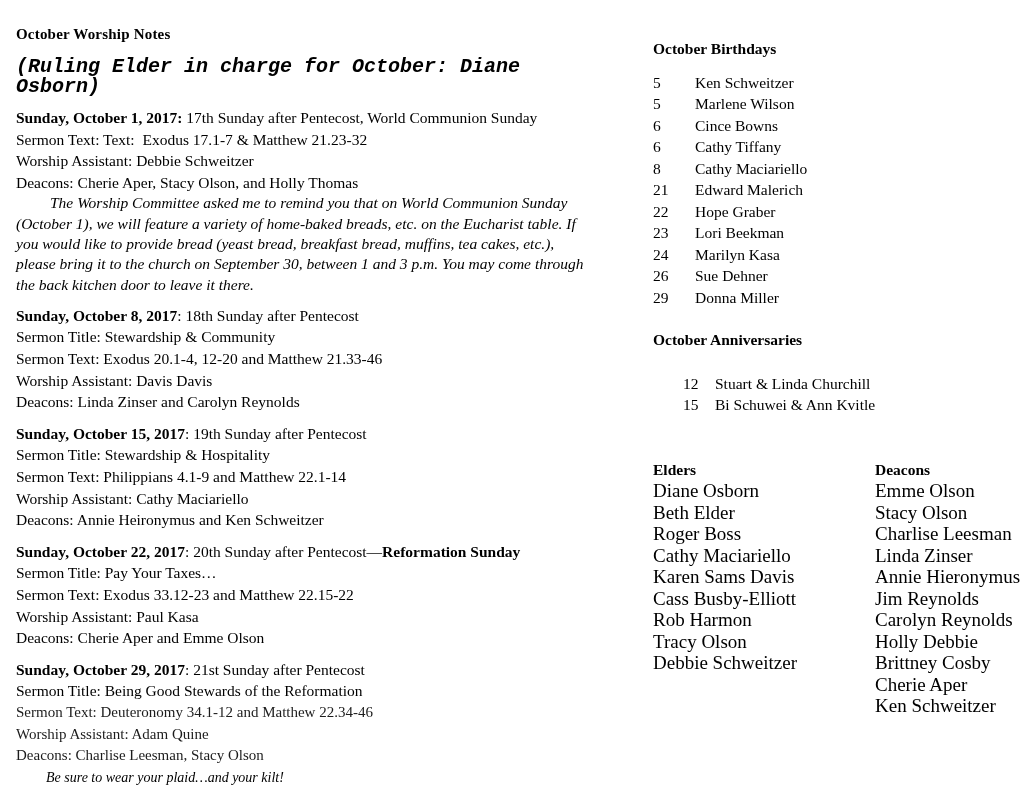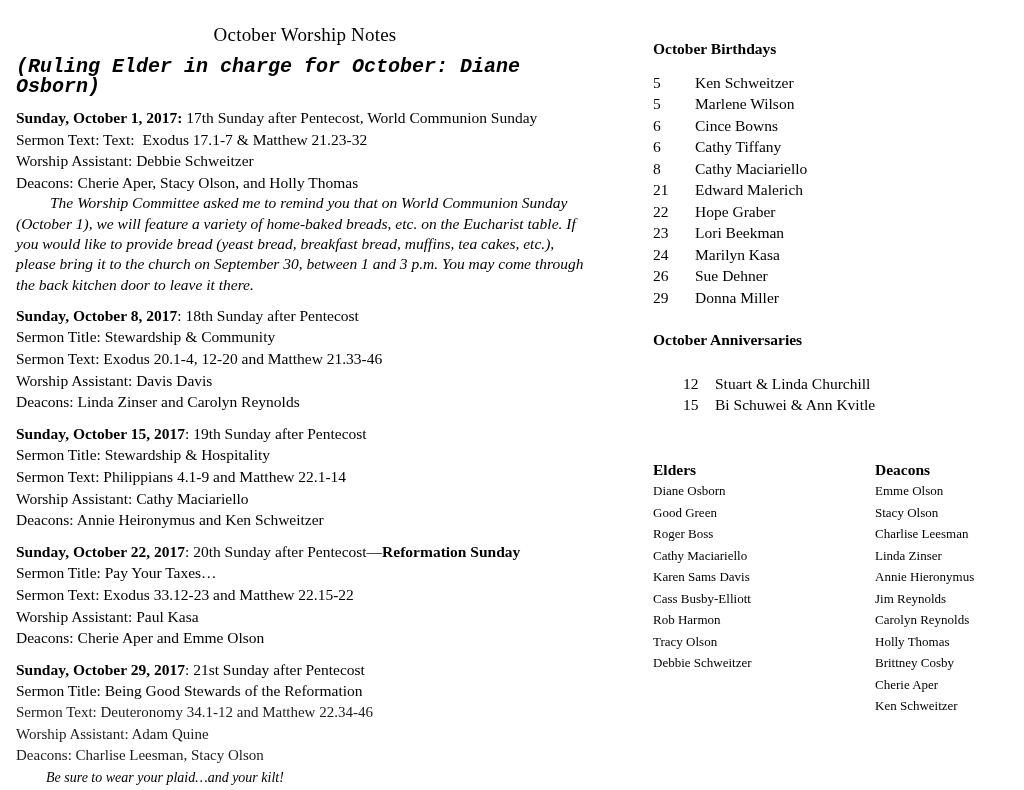--- a/index.html
+++ b/index.html
@@ -5,21 +5,21 @@
   html, body { margin:0; padding:0; }
   body {
     width:1024px; height:790px;
     background:#ffffff; color:#000;
     font-family:"Liberation Serif", serif;
     position:relative; overflow:hidden;
   }
   
   .left-col { position:absolute; left:16px; top:24px; width:578px; }
   .doc-title {
-    text-align:center; font-weight:normal; font-size:19px; line-height:21px;
+    text-align:left; font-weight:bold; font-size:15px; line-height:21px;
     letter-spacing:0.2px;
   }
   .doc-subtitle {
     margin-top:12px; font-weight:bold; font-style:italic;
     font-size:20px; line-height:20px;font-family:Liberation Mono, monospace;
   }
   .svc { margin-top:10px; }
   .ln { font-size:15.5px; line-height:21.6px; white-space:nowrap; }
   .head b { font-weight:bold; }
   .note-ln { font-style:italic; line-height:20.3px; }
@@ -31,21 +31,21 @@
   .rh { font-weight:bold; font-size:15.5px; line-height:21.5px; }
   .rrow { display:flex; font-size:15.5px; line-height:21.5px; }
   .day { width:42px; flex:none; }
   .ann-list .day { width:32px; }
   .bd-list { margin-top:12px; }
   .rh-ann { margin-top:21px; }
   .ann-list { margin-top:22px;margin-left:30px; }
   .officers { margin-top:43px; display:flex; }
   .ocol-elders { width:222px; flex:none; }
   .ocol-deacons { flex:1; }
-  .oname { font-size:13px; line-height:21.5px; white-space:nowrap; }
+  .oname { font-size:19px; line-height:21.5px; white-space:nowrap; }
 </style>
 </head>
 <body>
 
 <main class="left-col">
   <div class="doc-title">October Worship Notes</div>
   <div class="doc-subtitle">(Ruling Elder in charge for October: Diane Osborn)</div>
 
   <section class="svc">
     <div class="ln head"><b>Sunday, October 1, 2017:</b><span> 17th Sunday after Pentecost, World Communion Sunday</span></div>
@@ -153,37 +153,37 @@
     <div class="rrow">
         <span class="day">15</span>
         <span class="nm">Bi Schuwei &amp; Ann Kvitle</span>
       </div>
   </div>
 
   <div class="officers">
     <div class="ocol-elders">
       <div class="rh">Elders</div>
       <div class="oname">Diane Osborn</div>
-      <div class="oname">Good Green</div>
+      <div class="oname">Beth Elder</div>
       <div class="oname">Roger Boss</div>
       <div class="oname">Cathy Maciariello</div>
       <div class="oname">Karen Sams Davis</div>
       <div class="oname">Cass Busby-Elliott</div>
       <div class="oname">Rob Harmon</div>
       <div class="oname">Tracy Olson</div>
       <div class="oname">Debbie Schweitzer</div>
     </div>
     <div class="ocol-deacons">
       <div class="rh">Deacons</div>
       <div class="oname">Emme Olson</div>
       <div class="oname">Stacy Olson</div>
       <div class="oname">Charlise Leesman</div>
       <div class="oname">Linda Zinser</div>
       <div class="oname">Annie Hieronymus</div>
       <div class="oname">Jim Reynolds</div>
       <div class="oname">Carolyn Reynolds</div>
-      <div class="oname">Holly Thomas</div>
+      <div class="oname">Holly Debbie</div>
       <div class="oname">Brittney Cosby</div>
       <div class="oname">Cherie Aper</div>
       <div class="oname">Ken Schweitzer</div>
     </div>
   </div>
 </aside>
 
 </body></html>

